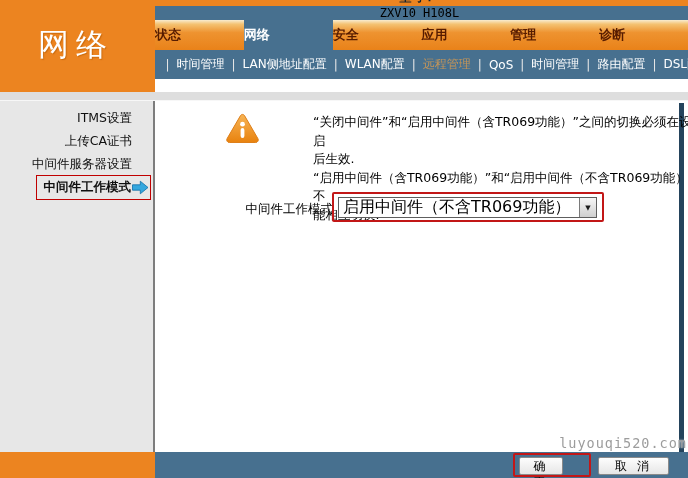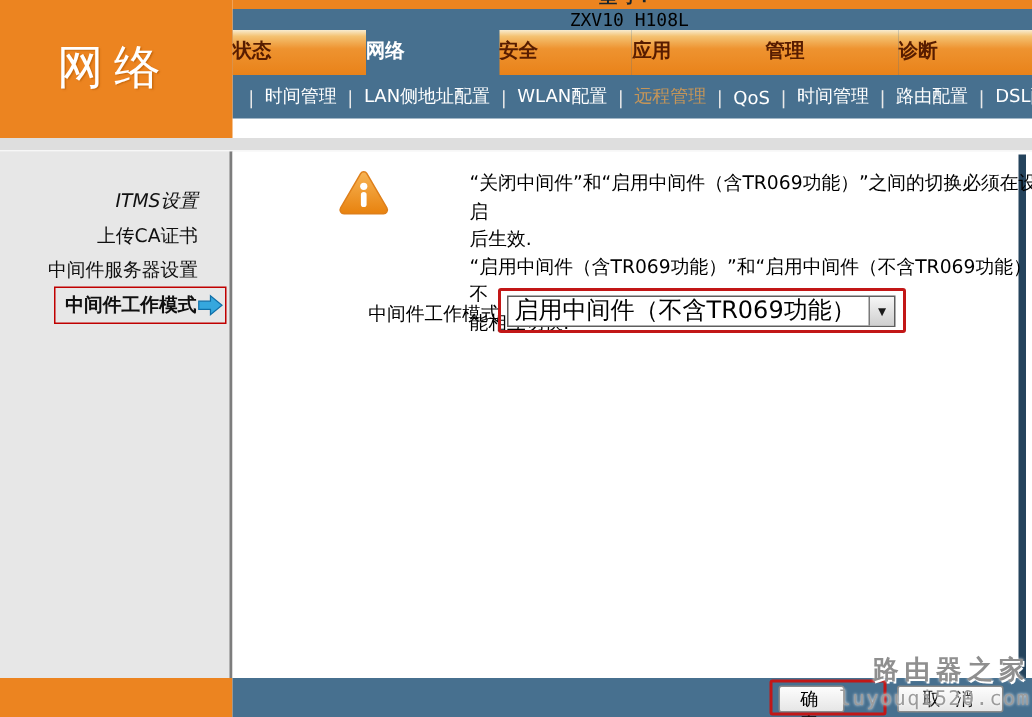--- a/index.html
+++ b/index.html
@@ -47,21 +47,21 @@
   }
   
   .sidebar {
     position:absolute; left:0; top:101px; width:155px; height:351px;
     background:#E7E7E7; border-right:2px solid #7D7D7D;
   }
   .side-item {
     height:23px; display:flex; align-items:center; justify-content:flex-end;
     padding-right:21px; font-size:12.5px; color:#101010; cursor:pointer;
   }
-  .side-item:first-child { margin-top:22px;font-style:italic; }
+  .side-item:first-child { margin-top:6px; }
   .side-item.active { padding-right:2px; }
   .active-wrap {
     display:flex; align-items:center; border:1px solid #C00000;
     padding:3px 1px 3px 7px; background:transparent;
   }
   .active-wrap .side-label { font-weight:bold; }
   .arrow-icon { margin-left:1px; display:block; }
   
   .content { position:absolute; left:155px; top:101px; width:533px; height:351px; background:#fff; }
   .content-right-border {
@@ -221,17 +221,16 @@
 
   <div class="bottom-bar">
     <div class="bottom-left"></div>
     <div class="bottom-right"></div>
     <div class="btn btn-ok">确 定</div>
     <div class="btn btn-cancel">取 消</div>
     <div class="anno-box anno-ok"></div>
   </div>
 
   <div class="watermark">
-    <div class="wm-title">路由器之家</div>
     <div class="wm-domain">luyouqi520.com</div>
   </div>
 
 </div>
 
 </body></html>

